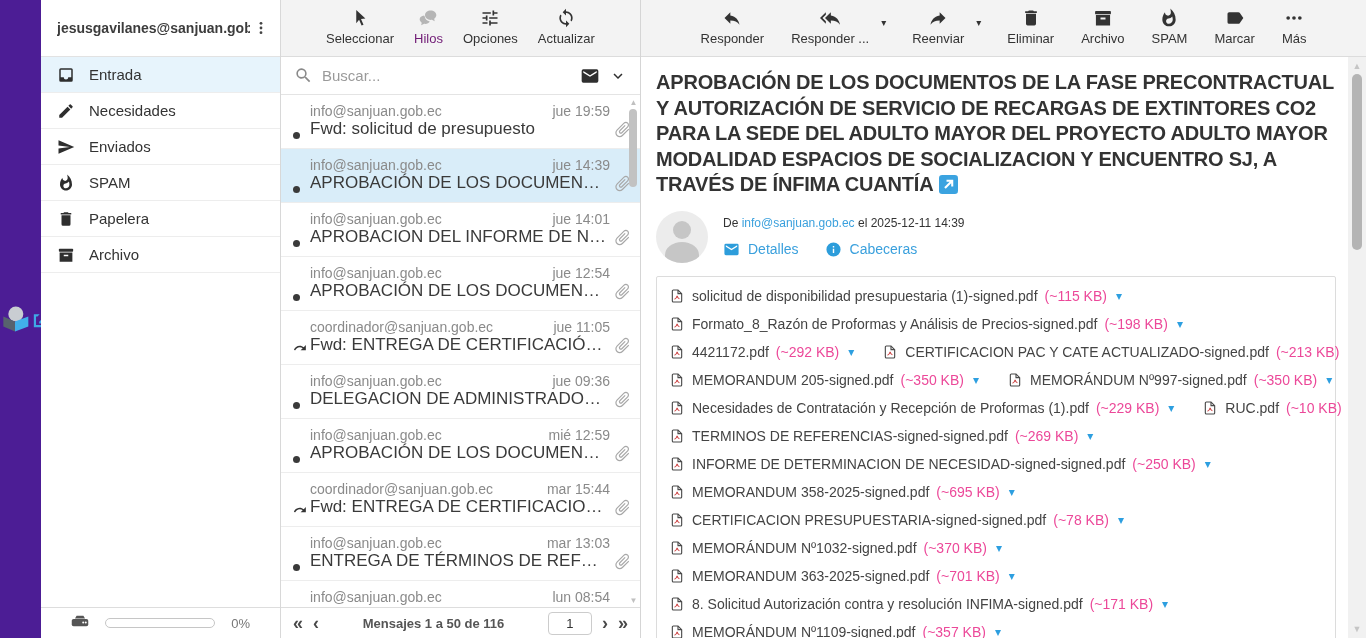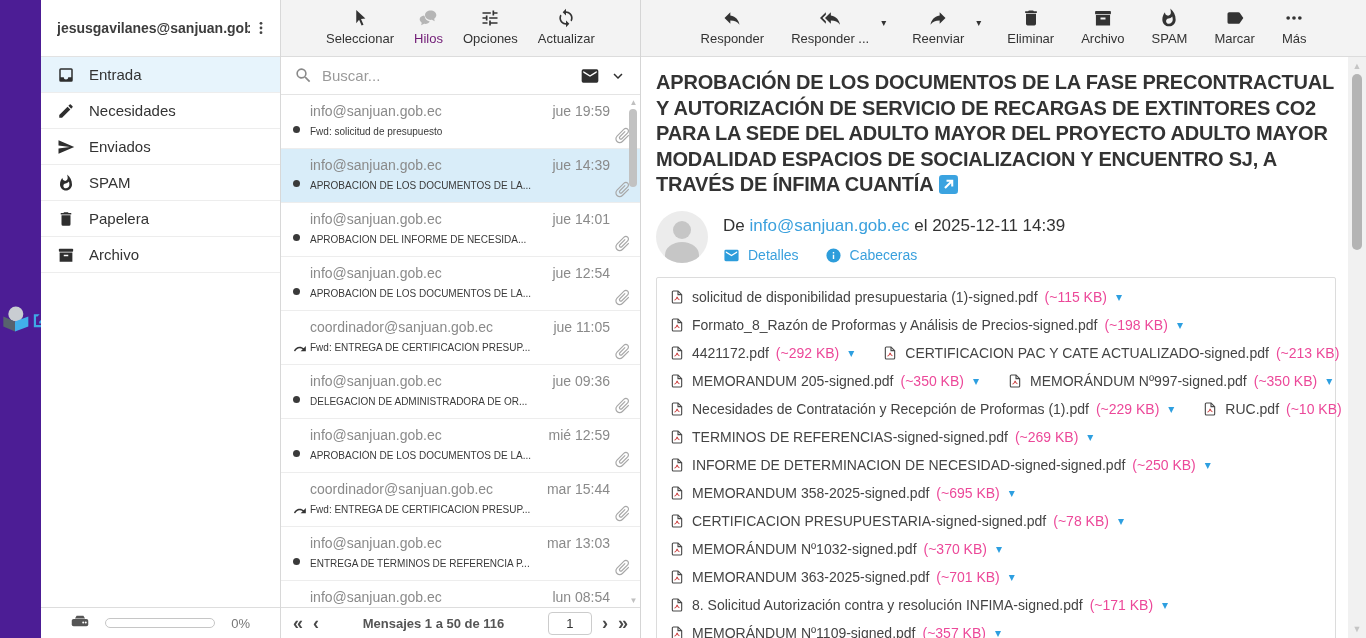--- a/index.html
+++ b/index.html
@@ -45,21 +45,21 @@
   .search-row { height:38px; flex-shrink:0; display:flex; align-items:center; gap:9px; padding:0 13px; border-bottom:1px solid #e4e4e4; background:#fff; }
   .search-row .mag { width:19px; height:19px; fill:#8a8a8a; flex-shrink:0; }
   .search-input { flex:1; border:none; outline:none; font-size:15px; color:#14532d; font-family:inherit; background:transparent; }
   .search-input::placeholder { color:#9a9a9a; }
   .search-row .env { width:20px; height:20px; fill:#2f2f2f; flex-shrink:0; }
   .search-row .chev { width:18px; height:18px; fill:#2f2f2f; flex-shrink:0; }
   .messages { flex:1; overflow:hidden; position:relative; }
   .msg { height:54px; padding:8px 30px 0 12px; border-bottom:1px solid #ededed; }
   .msg.selected { background:#d9edf9; }
   .msg-line1 { display:flex; justify-content:space-between; font-size:14px; color:#8a8a8a; padding-left:17px; }
-  .msg-line2 { display:flex; align-items:flex-start; margin-top:7px; font-size:10px; color:#3a3a3a; }
+  .msg-line2 { display:flex; align-items:flex-end; margin-top:0; font-size:17px; color:#3a3a3a; }
   .marker { width:17px; flex-shrink:0; display:flex; align-items:center; }
   .m-dot { width:7px; height:7px; border-radius:50%; background:#3a3a3a; }
   .m-fwd { width:14px; height:14px; fill:#333; }
   .msg-subject { flex:1; white-space:nowrap; overflow:hidden; text-overflow:ellipsis; }
   .clip { width:19px; height:19px; fill:#a8a8a8; flex-shrink:0; margin-left:5px; margin-right:-22px; transform:rotate(45deg); }
   .list-sb { position:absolute; top:96px; bottom:31px; right:0; width:13px; }
   .sb-up, .sb-dn { position:absolute; left:0; right:0; text-align:center; font-size:8px; color:#c0c0c0; }
   .sb-up { top:2px; } .sb-dn { bottom:2px; }
   .list-sb .sb-thumb { position:absolute; left:2px; width:8px; top:13px; height:78px; background:#c2c2c2; border-radius:4px; }
   .list-footer { height:31px; flex-shrink:0; border-top:1px solid #ddd; display:flex; align-items:center; gap:10px; padding:0 12px; background:#fff; }
@@ -72,21 +72,21 @@
   .reader-toolbar { height:57px; flex-shrink:0; background:#f3f3f3; border-bottom:1px solid #dcdcdc; display:flex; justify-content:center; gap:27px; padding-top:8px; }
   .reader-toolbar .tb-item.has-caret { margin-right:16px; }
   .reader-body { flex:1; overflow:hidden; padding:13px 30px 0 15px; }
   .subject { font-size:20px; font-weight:bold; color:#333; line-height:1.28; letter-spacing:-0.2px; max-width:694px; margin-bottom:13px; }
   .ext-link { display:inline-block; width:19px; height:19px; vertical-align:-3px; margin-left:6px; }
   .sender-row { display:flex; gap:15px; margin-bottom:13px; }
   .avatar { width:52px; height:52px; border-radius:50%; background:#ececec; position:relative; overflow:hidden; flex-shrink:0; }
   .avatar .head { position:absolute; left:17px; top:10px; width:18px; height:18px; border-radius:50%; background:#c6c6c6; }
   .avatar .body { position:absolute; left:9px; top:31px; width:34px; height:26px; border-radius:50% 50% 0 0; background:#c6c6c6; }
   .sender-info { padding-top:5px; }
-  .sender-line { font-size:17px; color:#333; }
+  .sender-line { font-size:12px; color:#333; }
   .from-link { color:#3aa0dd; }
   .sender-actions { display:flex; align-items:center; gap:8px; margin-top:11px; font-size:14px; color:#3aa0dd; }
   .sender-actions svg { width:17px; height:17px; fill:#2d9ddb; }
   .act-gap { width:10px; }
   .attachments { border:1px solid #dcdcdc; border-radius:2px; padding:5px 12px; max-width:680px; }
   .att-row { display:flex; gap:28px; height:28px; align-items:center; }
   .att-item { display:flex; align-items:center; gap:7px; font-size:14px; color:#444; white-space:nowrap; }
   .att-item svg { width:16px; height:18px; flex-shrink:0; }
   .att-size { color:#ec4899; }
   .att-caret { color:#2d9fe0; font-size:12px; margin-left:2px; }

